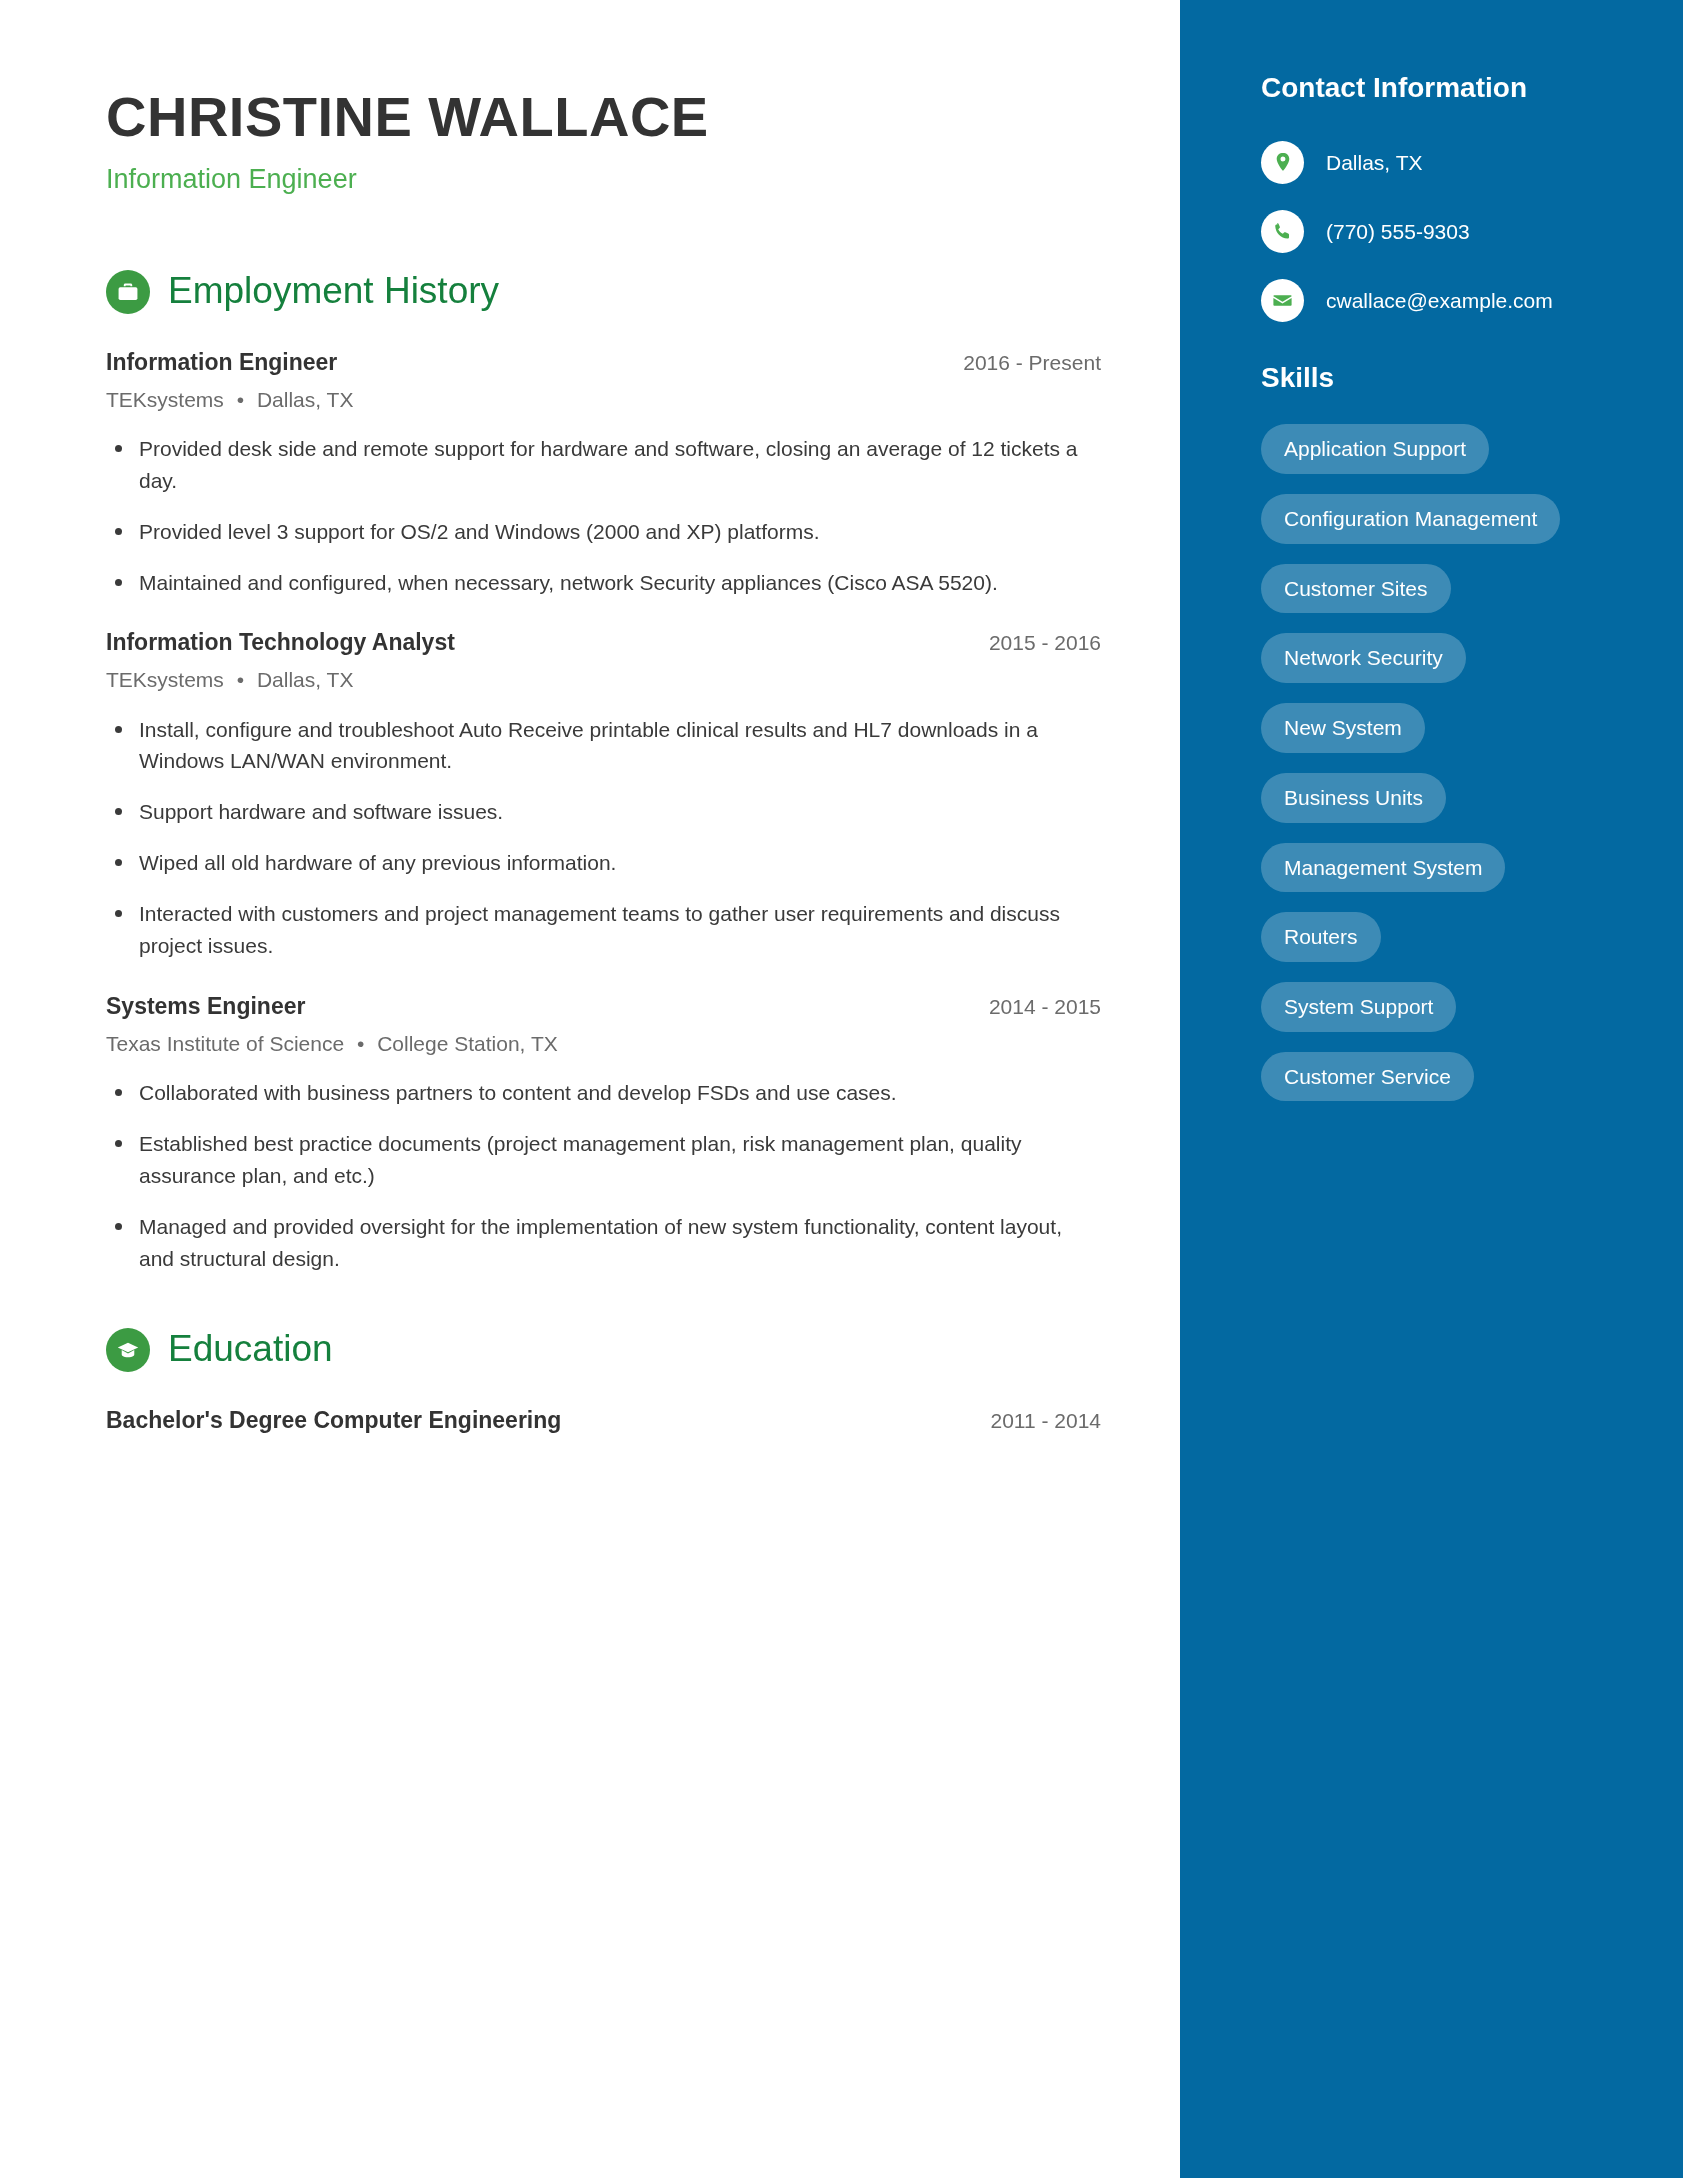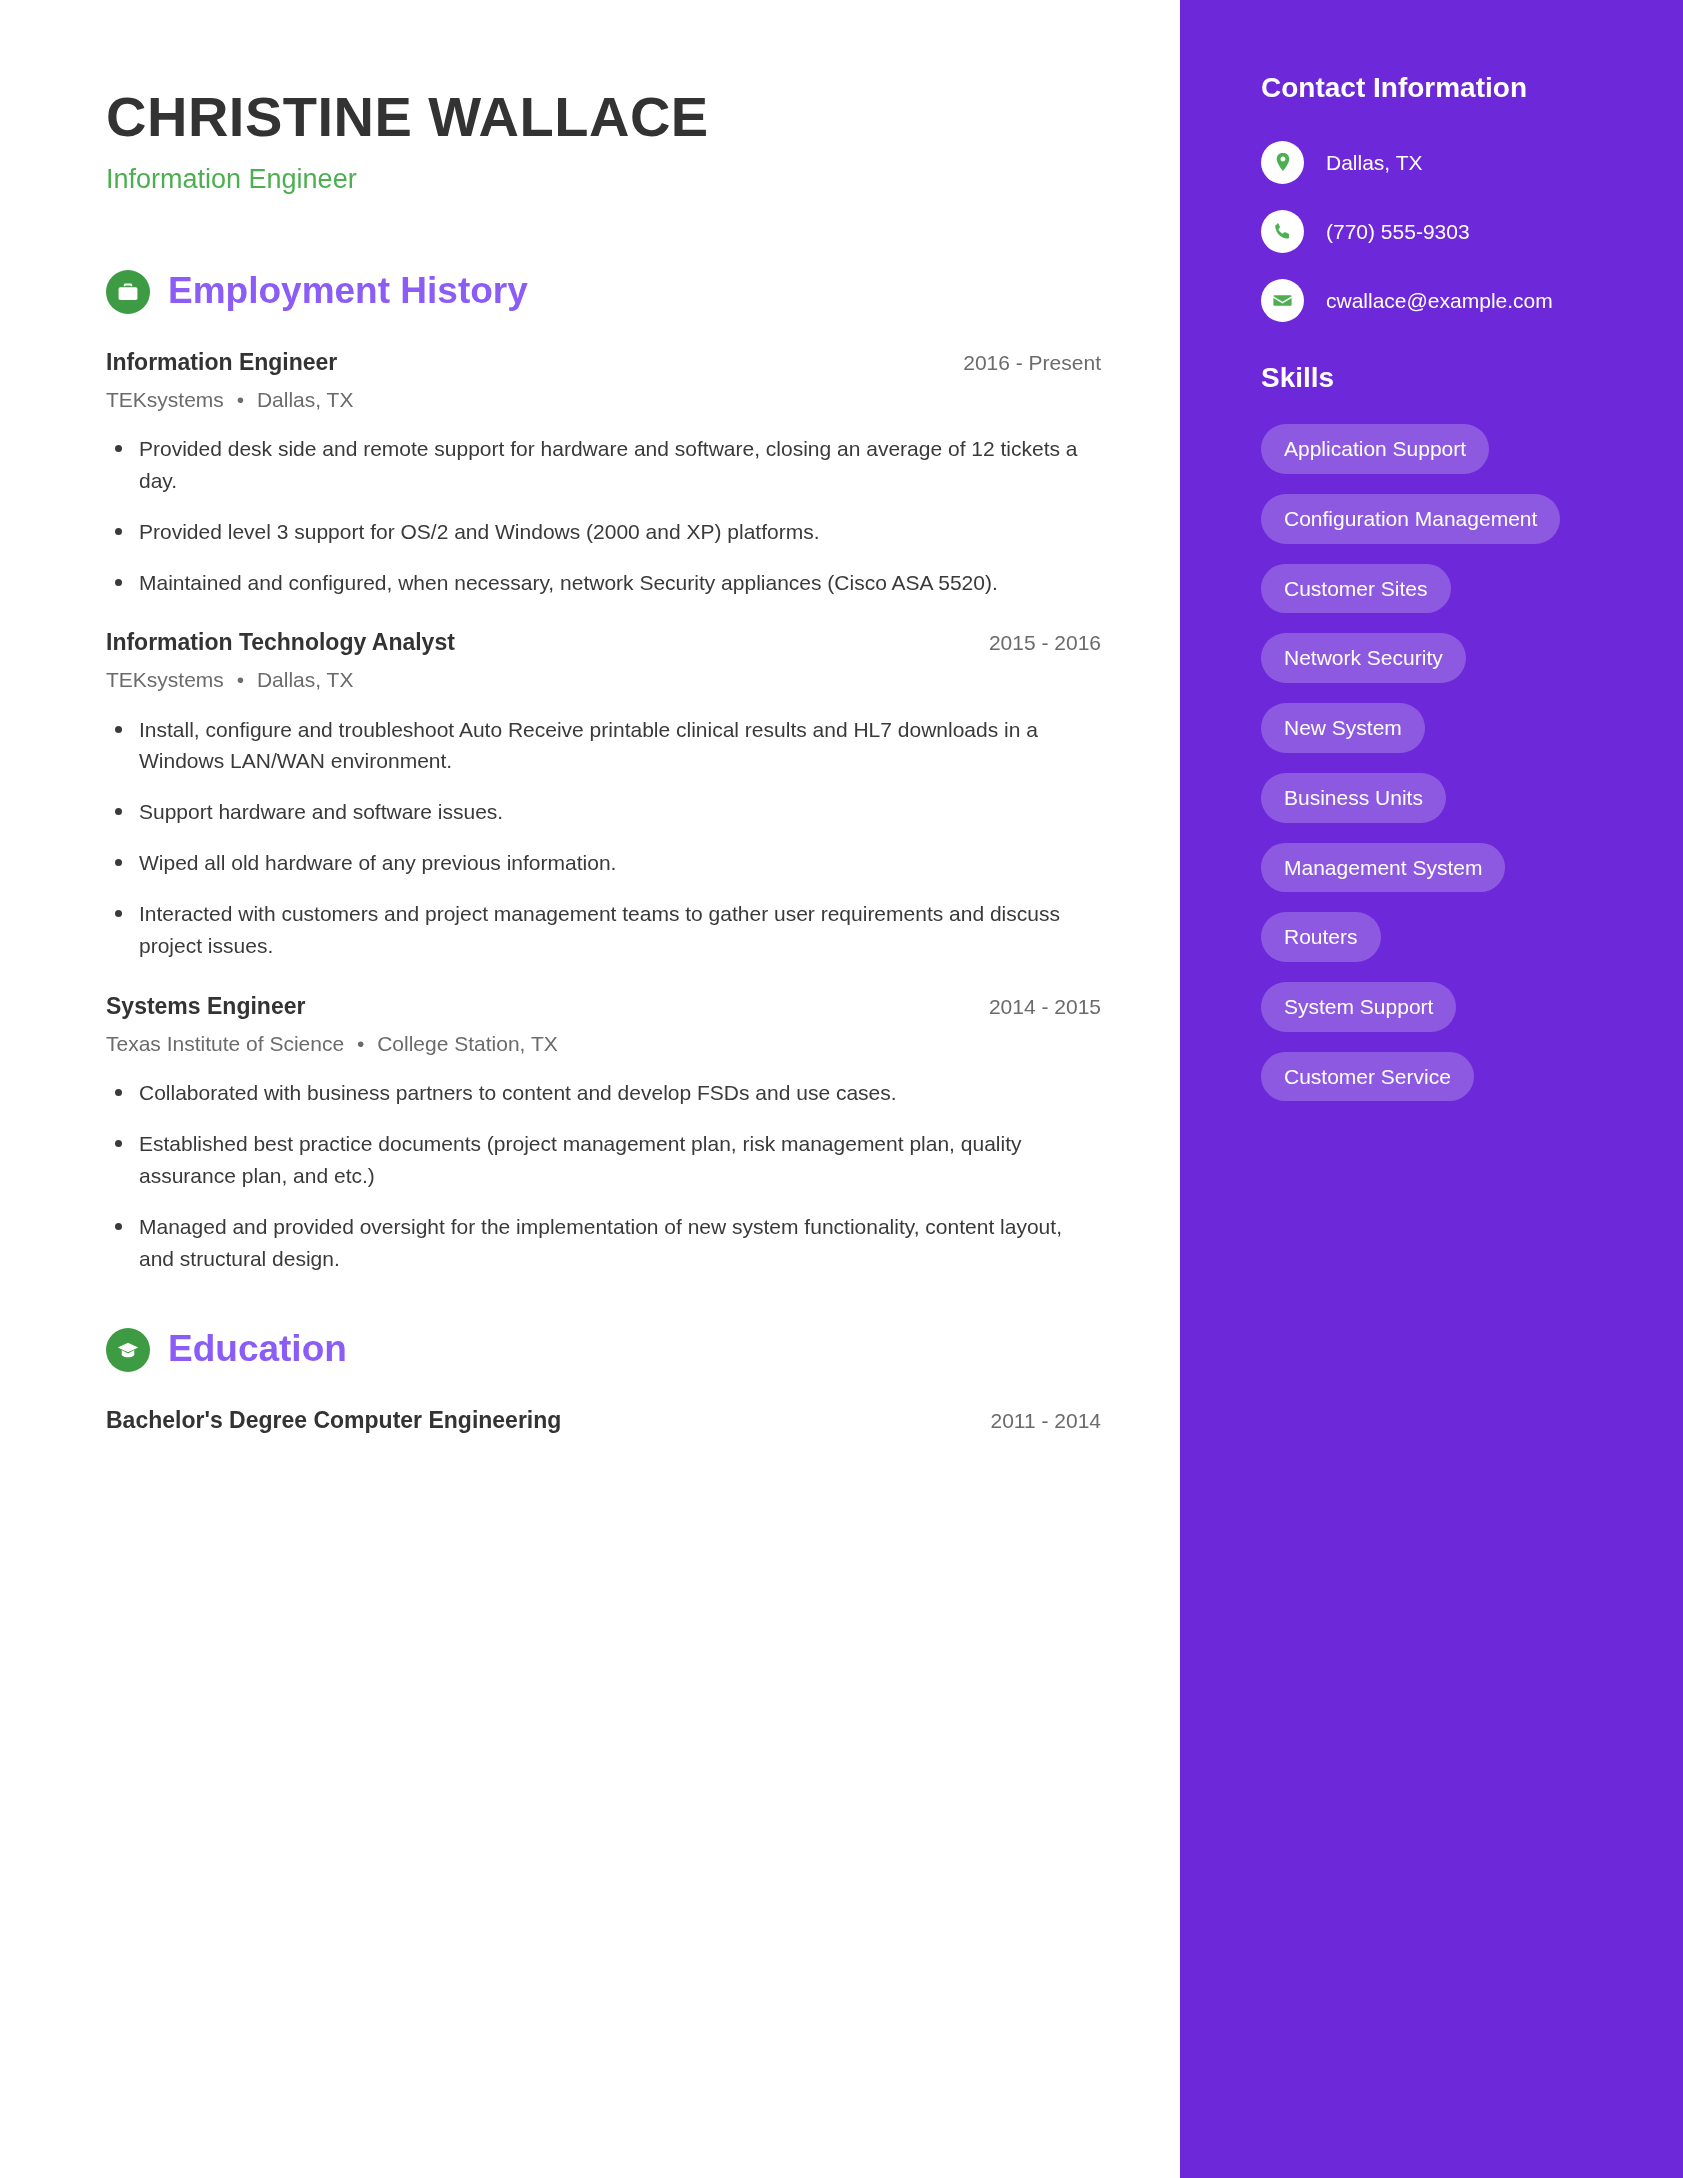--- a/index.html
+++ b/index.html
@@ -62,22 +62,22 @@
     background: #3C9B43;
     display: flex;
     align-items: center;
     justify-content: center;
     flex: 0 0 auto;
   }
   .sec-icon svg { display: block; }
 
   .section-title {
     font-size: 37px;
-    font-weight: 700;
-    color: #8b5cf6;
+    font-weight: 400;
+    color: #15803d;
     line-height: 1.1;
   }
 
   
   .entry { margin-top: 30px; }
   .entry.first { margin-top: 34px; }
 
   .entry-row {
     display: flex;
     align-items: baseline;
@@ -140,21 +140,21 @@
     background: #3a3a3a;
   }
 
   
   .sidebar {
     position: absolute;
     top: 0;
     right: 0;
     width: 503px;
     height: 2178px;
-    background: #6d28d9;
+    background: #0369a1;
     padding: 71px 65px 0 81px;
     color: #ffffff;
   }
 
   .side-title {
     font-size: 28px;
     font-weight: 700;
     color: #ffffff;
     line-height: 1.2;
   }

